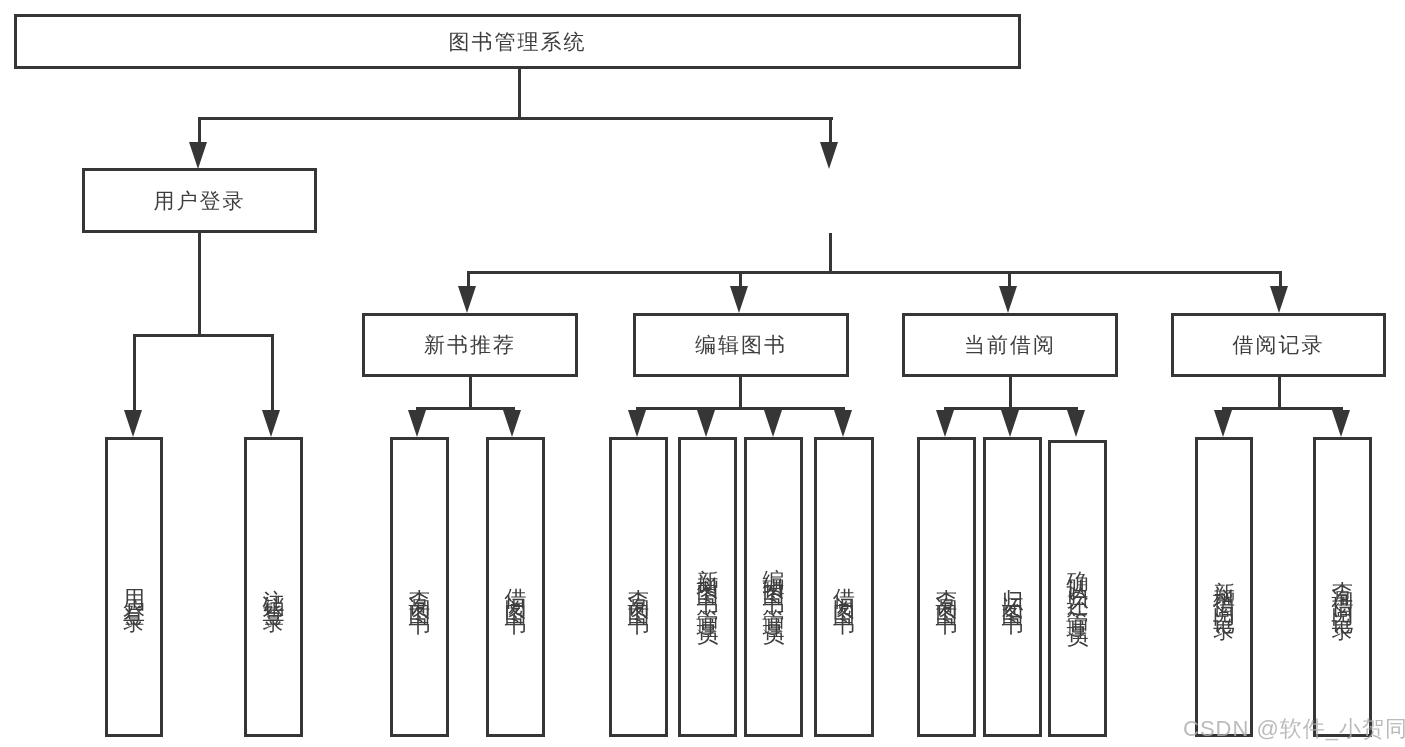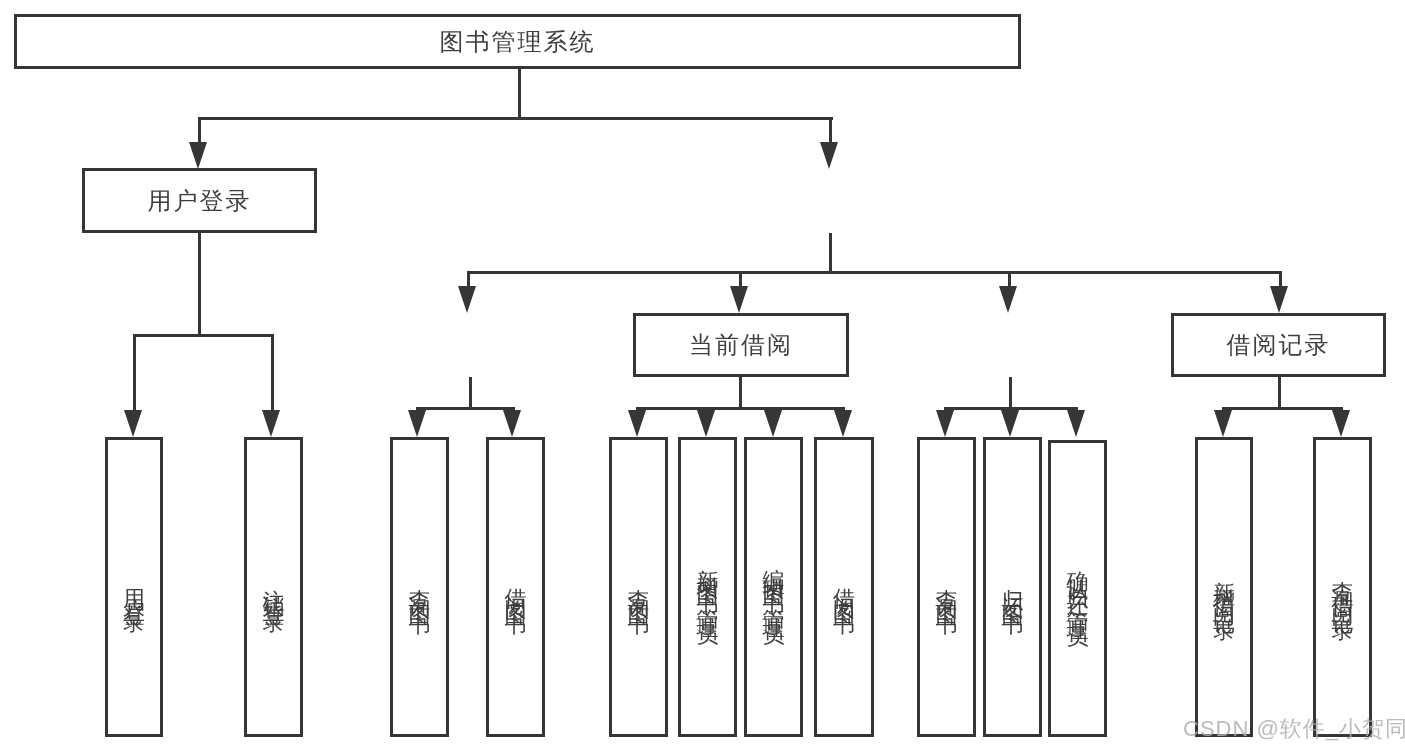--- a/index.html
+++ b/index.html
@@ -6,21 +6,21 @@
     --line:#363636;
     --text:#3e3e3e;
     --watermark:#b0b0b0;
     --background:#ffffff;
   }
   html,body{margin:0;padding:0;background:var(--background);}
   body{font-family:"Liberation Sans","DejaVu Sans",sans-serif;}
   #canvas{position:relative;width:1405px;height:747px;background:var(--background);overflow:hidden;}
   .box{position:absolute;background:#fff;border:3px solid var(--line);box-sizing:border-box;
        display:flex;align-items:center;justify-content:center;}
-  .box .lbl{color:var(--text);font-size:24px;letter-spacing:2px;white-space:nowrap;}
+  .box .lbl{color:var(--text);font-size:21px;letter-spacing:2px;white-space:nowrap;}
   .box.v .lbl{writing-mode:vertical-rl;letter-spacing:8px;font-size:22px;line-height:1;}
   .stem{position:absolute;width:3px;background:var(--line);}
   .hline{position:absolute;height:3px;background:var(--line);}
   .ah{position:absolute;width:0;height:0;border-left:9px solid transparent;
       border-right:9px solid transparent;border-top:27px solid var(--line);}
   .watermark{position:absolute;left:1183px;top:714px;font-size:22px;color:var(--watermark);
       letter-spacing:1px;opacity:.85;z-index:10;white-space:nowrap;}
 </style>
 </head>
 <body>
@@ -53,21 +53,27 @@
   <div class="hline" style="left:467px;top:271px;width:815px"></div>
   <div class="stem" style="left:467px;top:273px;height:14px"></div>
   <div class="ah" style="left:458px;top:286px"></div>
   <div class="stem" style="left:739px;top:273px;height:14px"></div>
   <div class="ah" style="left:730px;top:286px"></div>
   <div class="stem" style="left:1008px;top:273px;height:14px"></div>
   <div class="ah" style="left:999px;top:286px"></div>
   <div class="stem" style="left:1279px;top:273px;height:14px"></div>
   <div class="ah" style="left:1270px;top:286px"></div>
 
+  <div class="box" style="left:362px;top:313px;width:216px;height:64px">
+    <span class="lbl">新书推荐</span>
+  </div>
   <div class="box" style="left:633px;top:313px;width:216px;height:64px">
+    <span class="lbl">编辑图书</span>
+  </div>
+  <div class="box" style="left:902px;top:313px;width:216px;height:64px">
     <span class="lbl">当前借阅</span>
   </div>
   <div class="box" style="left:1171px;top:313px;width:215px;height:64px">
     <span class="lbl">借阅记录</span>
   </div>
 
   <div class="stem" style="left:469px;top:377px;height:31px"></div>
   <div class="hline" style="left:416px;top:407px;width:99px"></div>
   <div class="stem" style="left:416px;top:407px;height:5px"></div>
   <div class="ah" style="left:408px;top:410px"></div>

